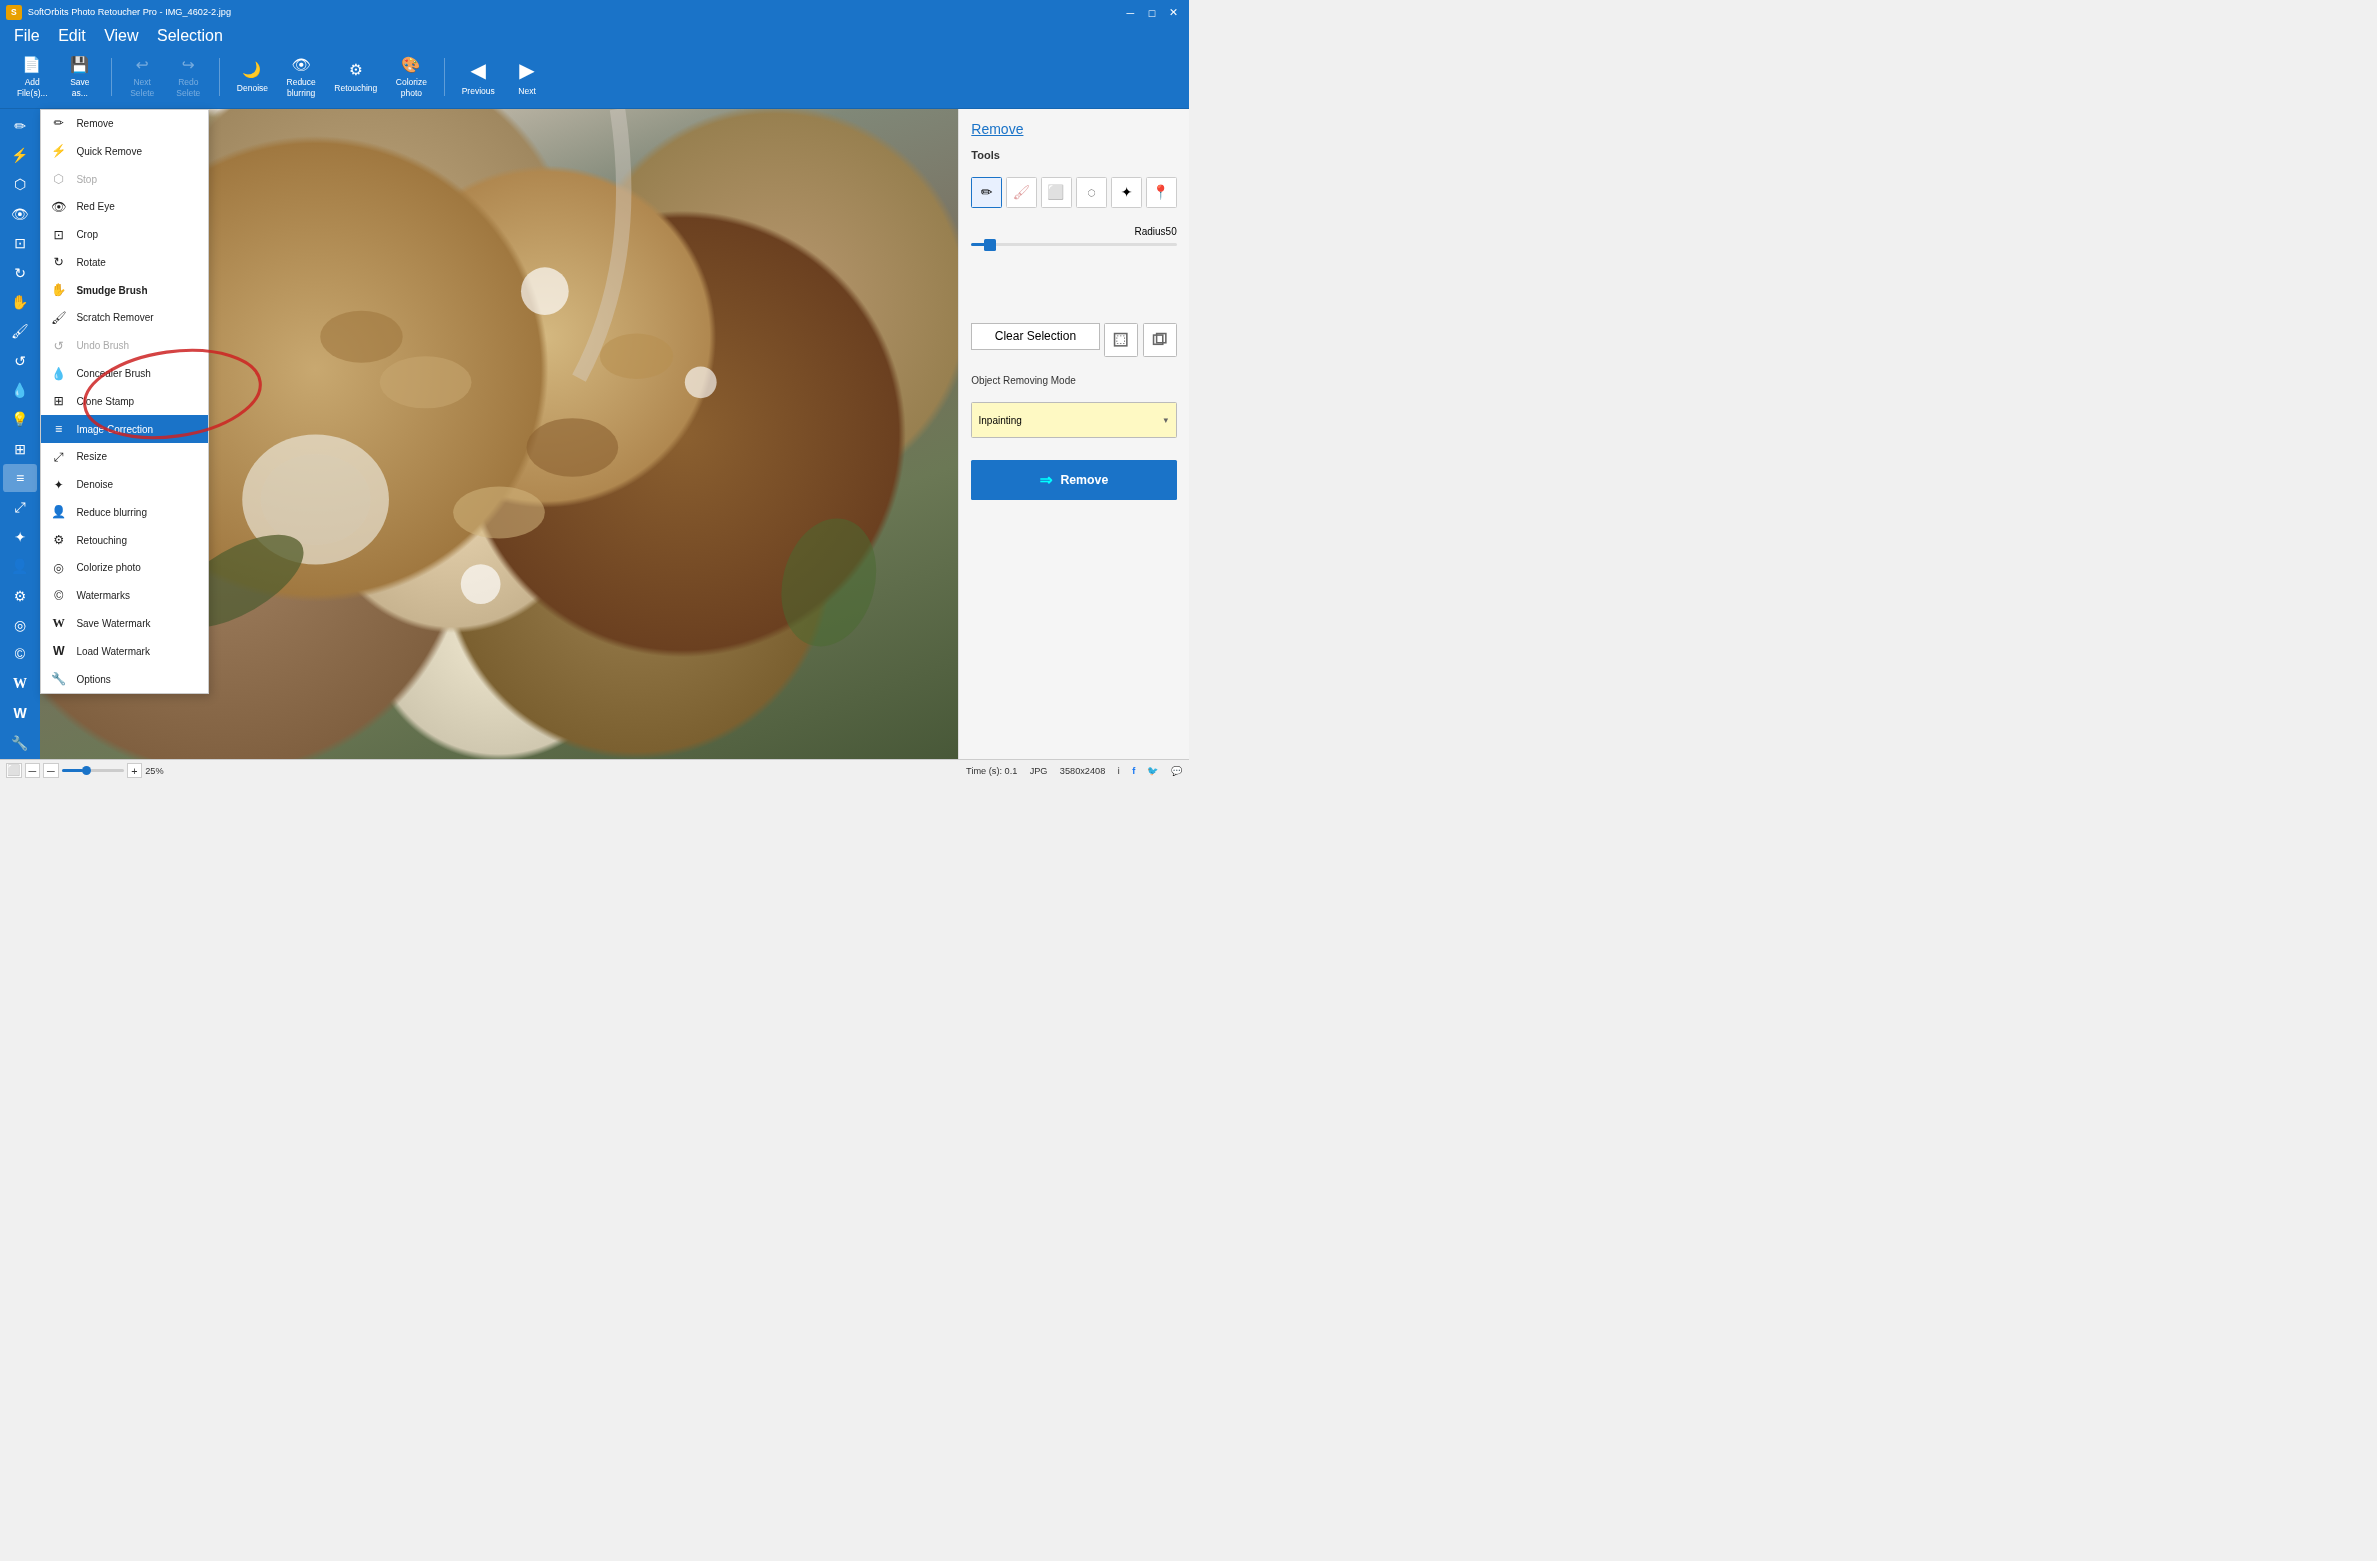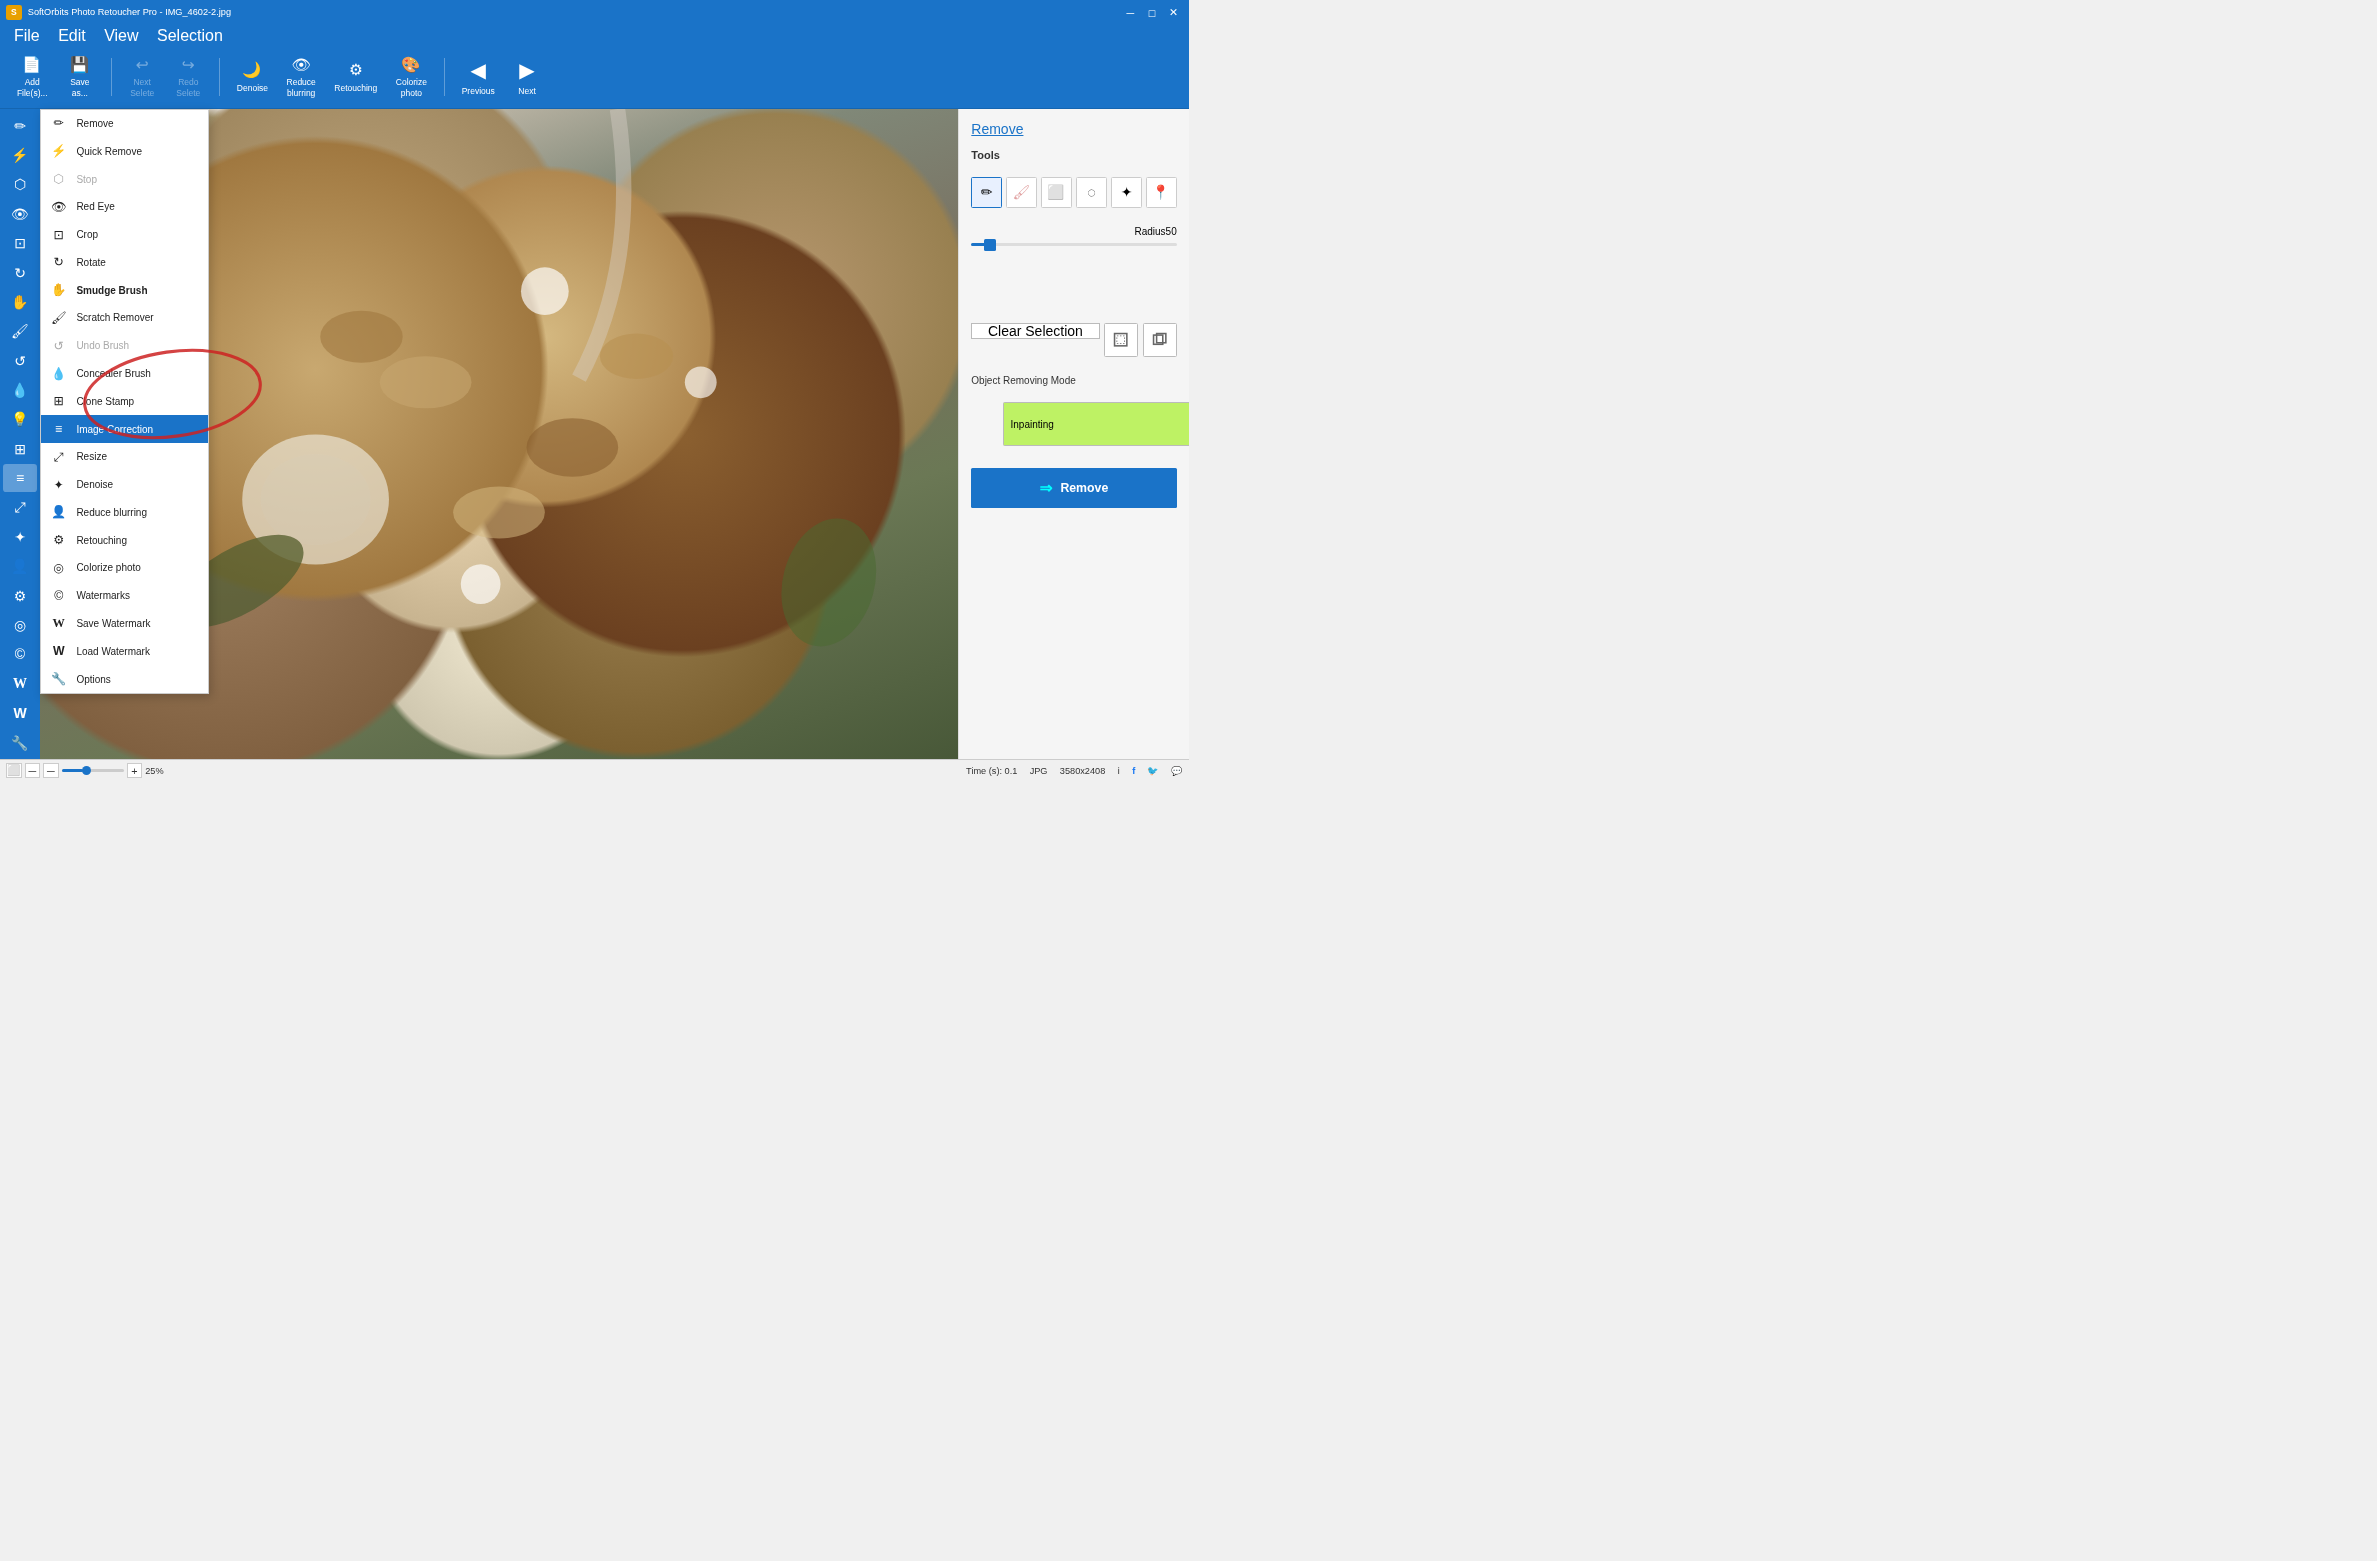--- a/index.html
+++ b/index.html
@@ -208,24 +208,24 @@
       cursor: pointer;
     }
 
     .clear-selection-row {
       display: flex;
       gap: 4.6px;
       margin-bottom: 9.2px;
     }
     .clear-selection-btn {
       flex: 1;
-      height: 16px;
+      height: 27px;
       background: white;
       border: 1.5px solid #bbb;
-      font-size: 14px;
+      font-size: 12px;
       cursor: pointer;
       display: flex;
       align-items: center;
       justify-content: center;
       border-radius: 0;
     }
     .icon-btn-small {
       width: 34px;
       height: 34px;
       background: white;
@@ -238,32 +238,31 @@
       border-radius: 1.5px;
     }
 
     .object-mode-label {
       font-size: 10px;
       color: #333;
       margin-bottom: 7px;
     }
     .dropdown-select {
       width: 100%;
-      height: 44px;
+      height: 36px;
       border: 0.8px solid #bbb;
-      background: #bef264;
+      background: #fef9c3;
       padding: 0 6.2px;
       font-size: 10px;
       cursor: pointer;
       display: flex;
       align-items: center;
       justify-content: space-between;
       margin-bottom: 12.3px;
       border-radius: 1.5px;
-      margin-left: 32px;
     }
     .dropdown-arrow { font-size: 7.7px; color: #666; }
 
     .remove-btn {
       width: 100%;
       height: 40px;
       background: #1a73c8;
       color: white;
       border: none;
       font-size: 12.3px;

